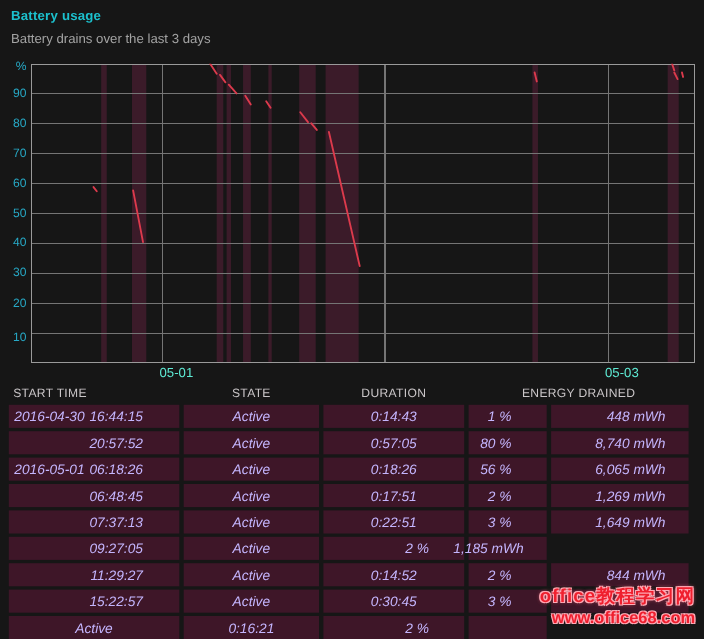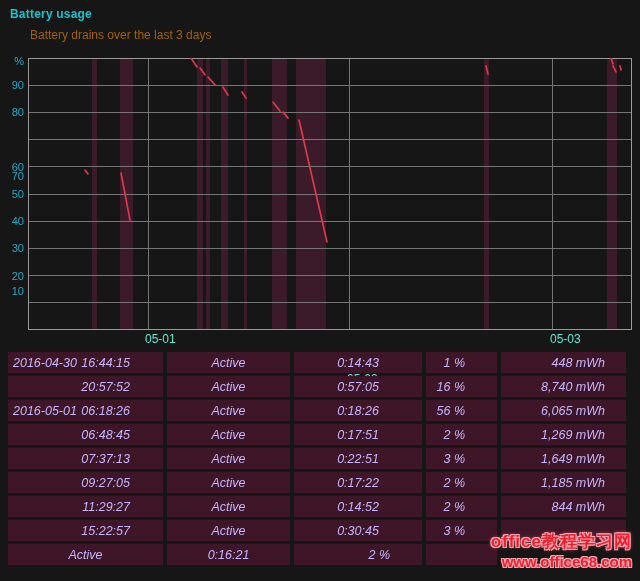--- a/index.html
+++ b/index.html
@@ -1,19 +1,19 @@
 <!DOCTYPE html>
 <html><head>
 <meta charset="utf-8">
 <style>
   html,body{margin:0;padding:0;background:#161616;}
   .page{position:relative;width:640px;height:581px;background:#161616;overflow:hidden;
         font-family:"Liberation Sans","DejaVu Sans",sans-serif;}
   .title{position:absolute;left:10px;top:7px;font-size:12px;font-weight:bold;color:#1cc0cd;letter-spacing:.2px;}
-  .subtitle{position:absolute;left:10px;top:28px;font-size:12px;color:#a16207;margin-left:20px;}
+  .subtitle{position:absolute;left:10px;top:28px;font-size:12px;color:#a3a3a3;}
 
   .chart{position:absolute;left:0;top:0;width:640px;height:350px;}
   #plot{position:absolute;left:28px;top:58px;}
   .ylab{position:absolute;width:24px;text-align:right;font-size:11px;color:#27a9c6;line-height:14px;}
   .xlab{position:absolute;top:332px;font-size:12px;color:#5eead4;}
 
   .table{position:absolute;left:8px;top:352px;width:622px;}
   .thead,.trow{display:grid;grid-template-columns:155px 123px 128px 71px 125px;column-gap:4px;}
   .thead{height:14px;margin-bottom:2px;color:#c9c5c7;font-size:11px;letter-spacing:.3px;}
   .h-start{grid-column:1;padding-left:4px;}
@@ -39,27 +39,27 @@
 
 <div class="page">
   <div class="title">Battery usage</div>
   <div class="subtitle">Battery drains over the last 3 days</div>
 
   <div class="chart">
     <div id="ylabels">
         <div class="ylab" style="top: 54px;">%</div>
         <div class="ylab" style="top: 78.2px;">90</div>
         <div class="ylab" style="top: 105.4px;">80</div>
-        <div class="ylab" style="top: 132.6px; margin-top: 36px;">70</div>
+        <div class="ylab" style="top: 132.6px;">70</div>
         <div class="ylab" style="top: 159.8px;">60</div>
         <div class="ylab" style="top: 187px;">50</div>
         <div class="ylab" style="top: 214.2px;">40</div>
         <div class="ylab" style="top: 241.4px;">30</div>
         <div class="ylab" style="top: 268.6px;">20</div>
-        <div class="ylab" style="top: 284px;">10</div>
+        <div class="ylab" style="top: 300px;">10</div>
       </div>
     <svg id="plot" width="604" height="272" viewBox="0 0 604 272">
         <rect x="64.024" y="0" width="5.0132" height="272" fill="rgba(158,44,92,0.28)"></rect>
         <rect x="91.9892" y="0" width="12.985999999999999" height="272" fill="rgba(158,44,92,0.28)"></rect>
         <rect x="168.9992" y="0" width="5.9796000000000005" height="272" fill="rgba(158,44,92,0.28)"></rect>
         <rect x="177.99880000000002" y="0" width="3.9864" height="272" fill="rgba(158,44,92,0.28)"></rect>
         <rect x="192.978" y="0" width="7.006399999999999" height="272" fill="rgba(158,44,92,0.28)"></rect>
         <rect x="215.9904" y="0" width="3.02" height="272" fill="rgba(158,44,92,0.28)"></rect>
         <rect x="244.01600000000002" y="0" width="14.979199999999999" height="272" fill="rgba(158,44,92,0.28)"></rect>
         <rect x="267.9948" y="0" width="30.018800000000002" height="272" fill="rgba(158,44,92,0.28)"></rect>
@@ -94,39 +94,45 @@
         <line x1="591.9804" y1="7.888000000000007" x2="593.0072" y2="11.96800000000001" stroke="#dc3a4c" stroke-width="1.7" stroke-linecap="round"></line>
       </svg>
     <div id="xlabels">
         <div class="xlab" style="left: 145.015px;">05-01</div>
         <div class="xlab" style="left: 346.992px; margin-top: 40px;">05-02</div>
         <div class="xlab" style="left: 549.997px;">05-03</div>
       </div>
   </div>
 
   <div class="table">
+    <div class="thead">
+      <div class="h-start">START TIME</div>
+      <div class="h-state">STATE</div>
+      <div class="h-dur">DURATION</div>
+      <div class="h-energy">ENERGY DRAINED</div>
+    </div>
     <div id="rows">
         <div class="trow">
           <div class="c-start">
             <span>2016-04-30</span>
             <span>16:44:15</span>
           </div>
           <div class="c-state">Active</div>
           <div class="c-dur">0:14:43</div>
           <div class="c-pct">1 %</div>
           <div class="c-energy">448 mWh</div>
         </div>
         <div class="trow">
           <div class="c-start">
             <span></span>
             <span>20:57:52</span>
           </div>
           <div class="c-state">Active</div>
           <div class="c-dur">0:57:05</div>
-          <div class="c-pct">16 %</div>
+          <div class="c-pct">80 %</div>
           <div class="c-energy">8,740 mWh</div>
         </div>
         <div class="trow">
           <div class="c-start">
             <span>2016-05-01</span>
             <span>06:18:26</span>
           </div>
           <div class="c-state">Active</div>
           <div class="c-dur">0:18:26</div>
           <div class="c-pct">56 %</div>
@@ -151,21 +157,20 @@
           <div class="c-dur">0:22:51</div>
           <div class="c-pct">3 %</div>
           <div class="c-energy">1,649 mWh</div>
         </div>
         <div class="trow">
           <div class="c-start">
             <span></span>
             <span>09:27:05</span>
           </div>
           <div class="c-state">Active</div>
-          <div class="c-dur">0:17:22</div>
           <div class="c-pct">2 %</div>
           <div class="c-energy">1,185 mWh</div>
         </div>
         <div class="trow">
           <div class="c-start">
             <span></span>
             <span>11:29:27</span>
           </div>
           <div class="c-state">Active</div>
           <div class="c-dur">0:14:52</div>

